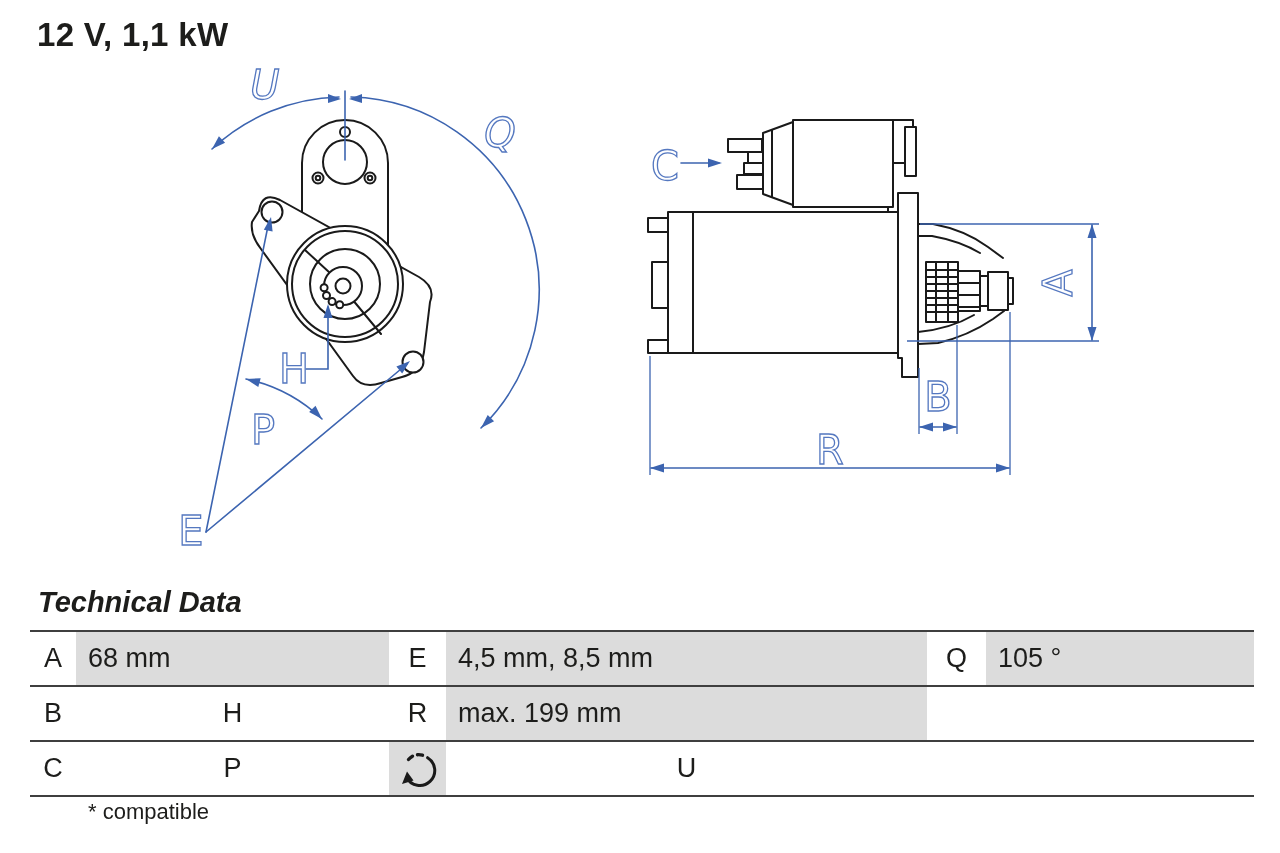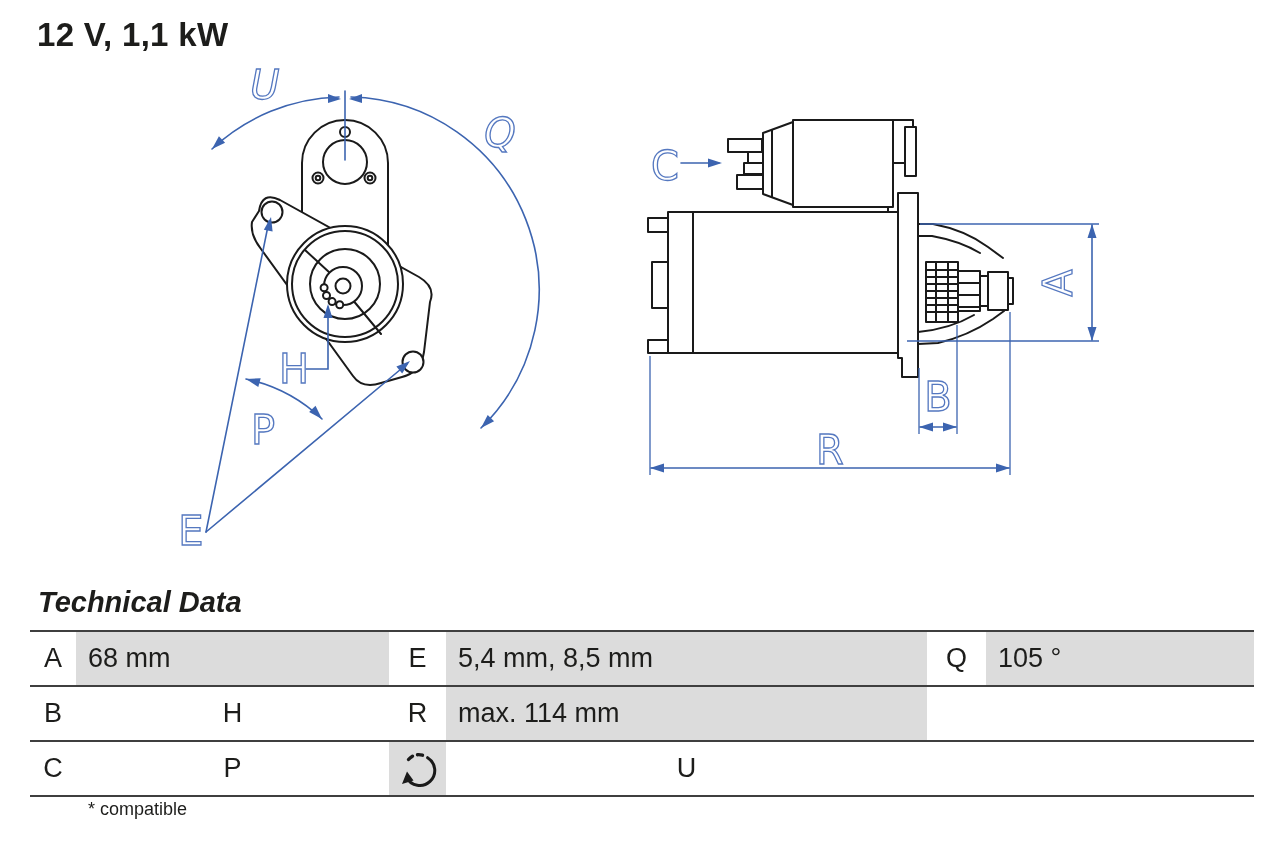--- a/index.html
+++ b/index.html
@@ -18,21 +18,21 @@
        font-family:"DejaVu Sans",sans-serif;text-anchor:middle;}
   .cad-i{font-style:italic;}
 
   .td-heading{position:absolute;left:38px;top:586px;font-size:29px;font-weight:700;font-style:italic;}
   .td-table{position:absolute;left:30px;top:630px;width:1224px;border-top:2px solid #3f3f3f;}
   .trow{display:grid;grid-template-columns:46px 313px 57px 481px 59px 268px;height:53px;
         border-bottom:2px solid #3f3f3f;}
   .kcell{background:#ffffff;display:flex;align-items:center;justify-content:center;font-size:27px;}
   .vcell{background:#dcdcdc;display:flex;align-items:center;padding-left:12px;font-size:27px;}
   .vcell.iconcell{padding-left:10px;}
-  .footnote{position:absolute;left:88px;top:799px;font-size:18px;}
+  .footnote{position:absolute;left:88px;top:799px;font-size:22px;}
 </style>
 </head>
 <body>
 
 <div class="page">
 
   <div class="title">12 V, 1,1 kW</div>
 
   <svg class="drawing" viewBox="0 0 1280 580">
 
@@ -154,29 +154,29 @@
     </g>
   </svg>
 
   <div class="td-heading">Technical Data</div>
 
   <div class="td-table">
     <div class="trow">
       <div class="kcell">A</div>
       <div class="vcell">68 mm</div>
       <div class="kcell">E</div>
-      <div class="vcell">5,4 mm, 8,5 mm</div>
+      <div class="vcell">4,5 mm, 8,5 mm</div>
       <div class="kcell">Q</div>
       <div class="vcell">105 °</div>
     </div>
     <div class="trow">
       <div class="kcell">B</div>
       <div class="kcell">H</div>
       <div class="kcell">R</div>
-      <div class="vcell">max. 114 mm</div>
+      <div class="vcell">max. 199 mm</div>
     </div>
     <div class="trow">
       <div class="kcell">C</div>
       <div class="kcell">P</div>
       <div class="vcell iconcell">
         <svg width="40" height="46" viewBox="0 0 40 46">
           <g fill="none" stroke="#1a1a1a" stroke-width="3" stroke-linecap="round">
             <path d="M 28.6,11.7 A 15,15 0 1 1 7.5,31.5"></path>
             <path d="M 9.5,13.5 A 15,15 0 0 1 13.5,10.2" stroke-width="3.4"></path>
             <path d="M 18.5,8.7 A 15,15 0 0 1 23.5,9.2" stroke-width="3.4"></path>

